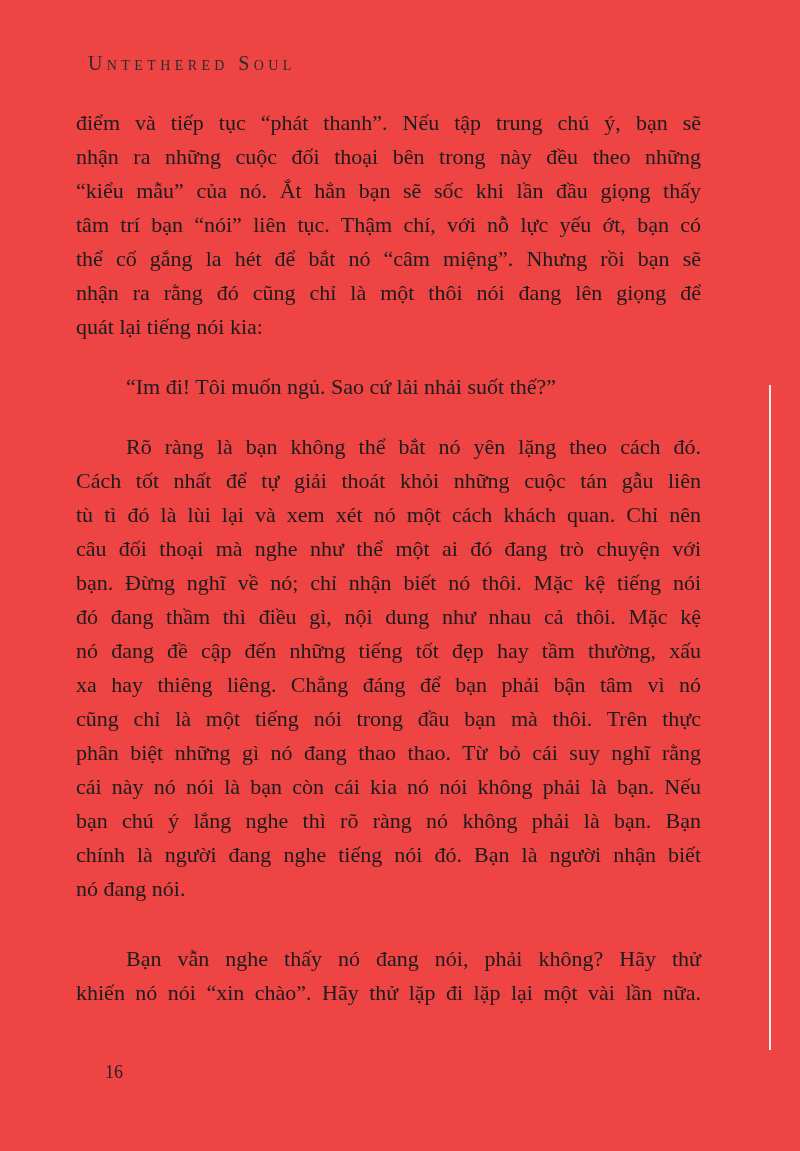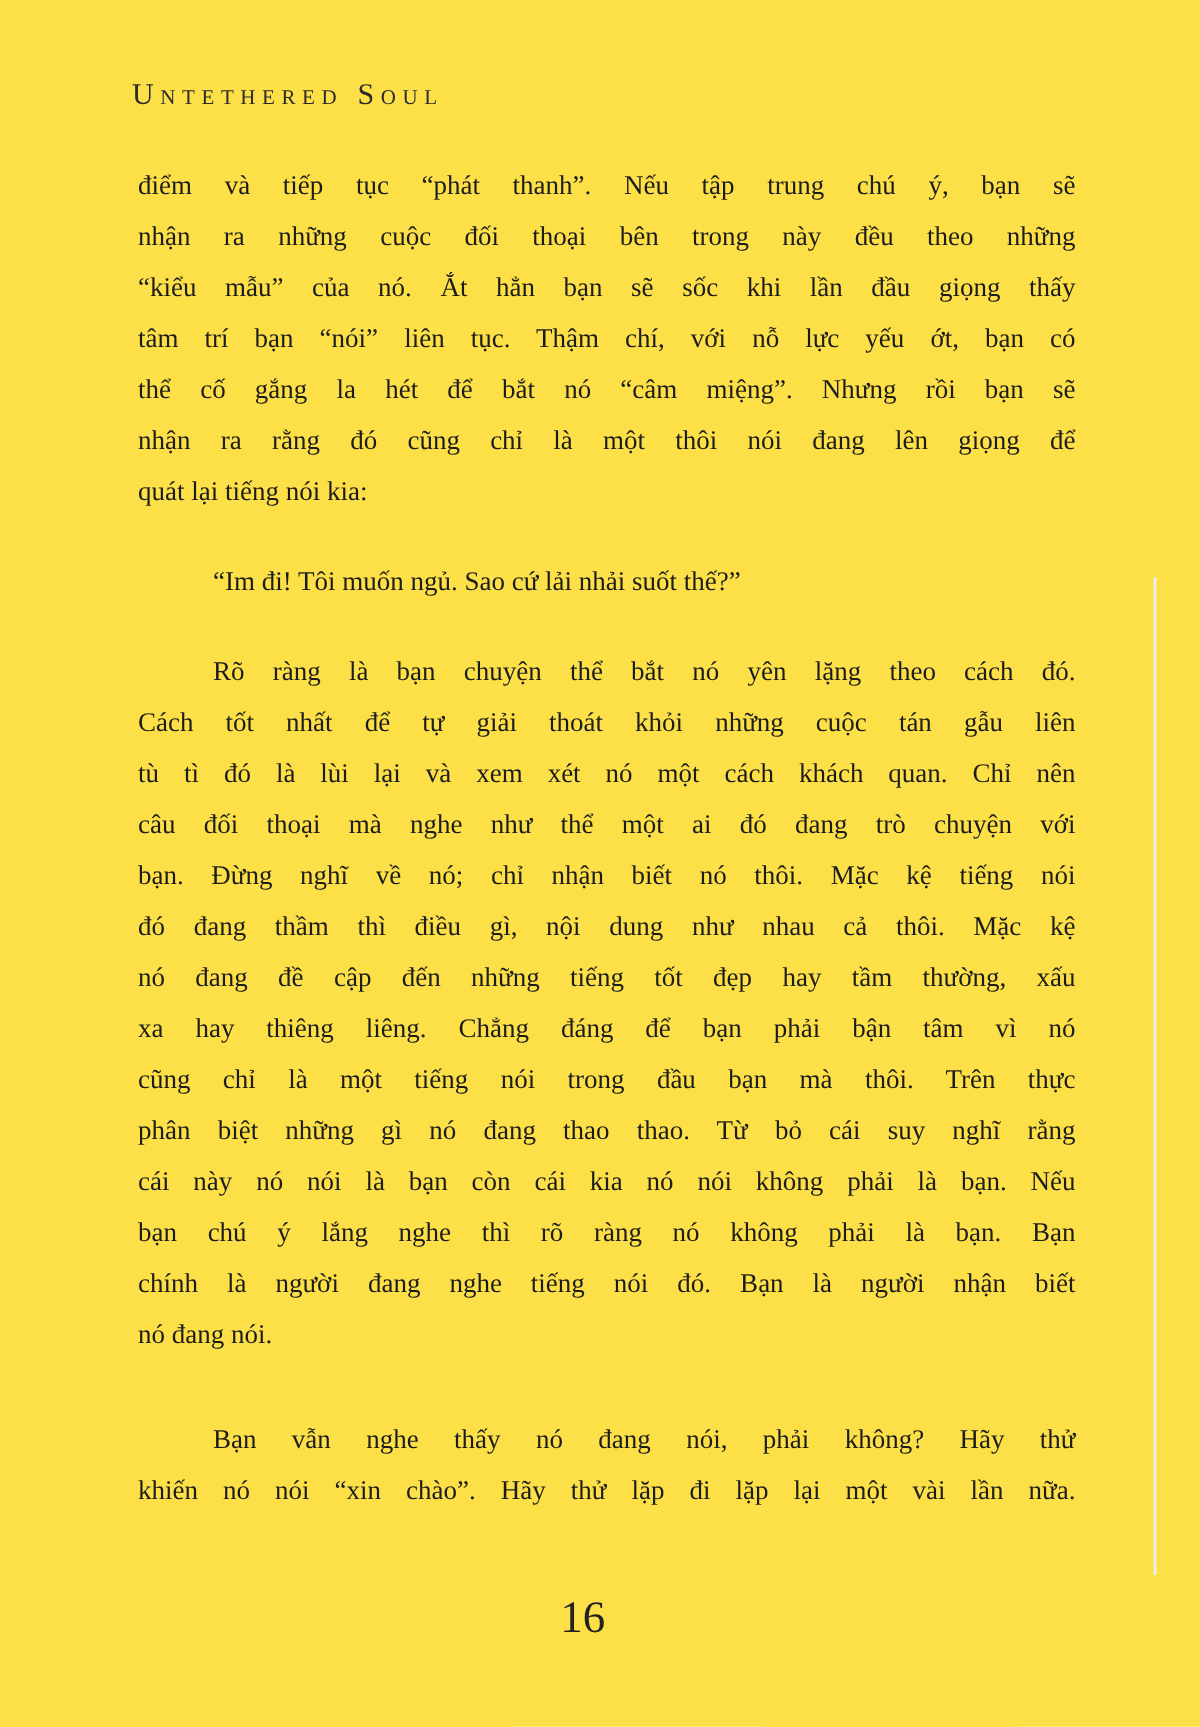--- a/index.html
+++ b/index.html
@@ -13,37 +13,37 @@
     position: relative;
     font-family: "Liberation Serif", "DejaVu Serif", serif;
     color: #1c1c1c;
     overflow: hidden;
   }
   .page {
     position: absolute;
     top: 0; left: 0;
     width: 800px;
     height: 1151px;
-    background: #fde047;
+    background: #ef4444;
   }
   .running-head {
     position: absolute;
     top: 52px;
     left: 88px;
     font-variant: small-caps;
     letter-spacing: 0.22em;
     font-size: 20px;
     color: #2b2b2b;
   }
   .body-text {
     position: absolute;
     top: 106px;
-    left: 92px;
+    left: 76px;
     width: 625px;
-    font-size: 18px;
+    font-size: 22px;
     line-height: 34px;
   }
   .para {
     margin: 0 0 26px 0;
   }
   .para.tight {
     margin-bottom: 10px;
   }
   .para.last {
     margin-bottom: 0;
@@ -56,24 +56,24 @@
   }
   .line.short {
     text-align-last: left;
   }
   .line.indent {
     text-indent: 50px;
   }
   .page-number {
     position: absolute;
     top: 1062px;
-    left: 76px;
+    left: 105px;
     width: 625px;
-    text-align: center;
-    font-size: 30px;
+    text-align: left;
+    font-size: 18px;
     color: #222222;
   }
   .edge-artifact {
     position: absolute;
     top: 385px;
     left: 769px;
     width: 2px;
     height: 665px;
     background: #ededed;
   }
@@ -95,21 +95,21 @@
       <div class="line">thể cố gắng la hét để bắt nó “câm miệng”. Nhưng rồi bạn sẽ</div>
       <div class="line">nhận ra rằng đó cũng chỉ là một thôi nói đang lên giọng để</div>
       <div class="line short">quát lại tiếng nói kia:</div>
     </div>
 
     <div class="para">
       <div class="line short indent">“Im đi! Tôi muốn ngủ. Sao cứ lải nhải suốt thế?”</div>
     </div>
 
     <div class="para tight">
-      <div class="line indent">Rõ ràng là bạn chuyện thể bắt nó yên lặng theo cách đó.</div>
+      <div class="line indent">Rõ ràng là bạn không thể bắt nó yên lặng theo cách đó.</div>
       <div class="line">Cách tốt nhất để tự giải thoát khỏi những cuộc tán gẫu liên</div>
       <div class="line">tù tì đó là lùi lại và xem xét nó một cách khách quan. Chỉ nên</div>
       <div class="line">câu đối thoại mà nghe như thể một ai đó đang trò chuyện với</div>
       <div class="line">bạn. Đừng nghĩ về nó; chỉ nhận biết nó thôi. Mặc kệ tiếng nói</div>
       <div class="line">đó đang thầm thì điều gì, nội dung như nhau cả thôi. Mặc kệ</div>
       <div class="line">nó đang đề cập đến những tiếng tốt đẹp hay tầm thường, xấu</div>
       <div class="line">xa hay thiêng liêng. Chẳng đáng để bạn phải bận tâm vì nó</div>
       <div class="line">cũng chỉ là một tiếng nói trong đầu bạn mà thôi. Trên thực</div>
       <div class="line">phân biệt những gì nó đang thao thao. Từ bỏ cái suy nghĩ rằng</div>
       <div class="line">cái này nó nói là bạn còn cái kia nó nói không phải là bạn. Nếu</div>

